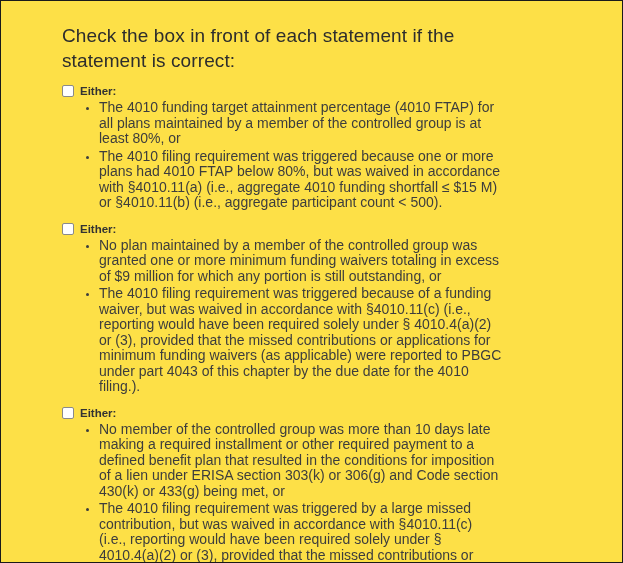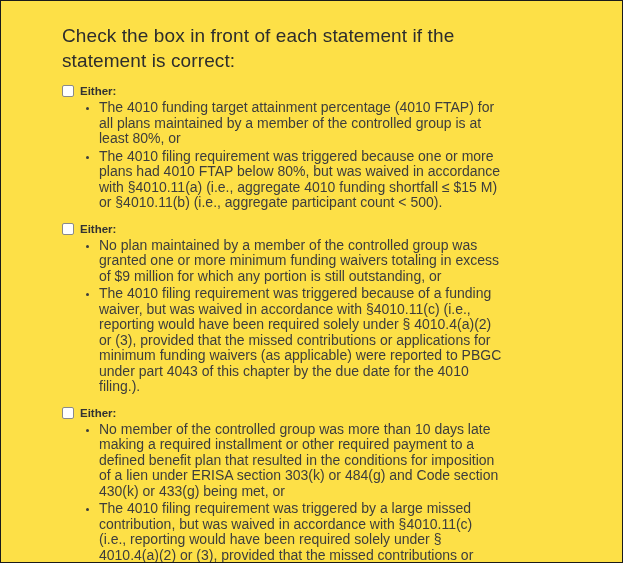--- a/index.html
+++ b/index.html
@@ -102,19 +102,19 @@
         <li>The 4010 filing requirement was triggered because of a funding waiver, but was waived in accordance with §4010.11(c) (i.e., reporting would have been required solely under § 4010.4(a)(2) or (3), provided that the missed contributions or applications for minimum funding waivers (as applicable) were reported to PBGC under part 4043 of this chapter by the due date for the 4010 filing.).</li>
       </ul>
     </section>
 
     <section class="section">
       <div class="check-row">
         <input type="checkbox" style="">
         <span class="either">Either:</span>
       </div>
       <ul class="bullets">
-        <li>No member of the controlled group was more than 10 days late making a required installment or other required payment to a defined benefit plan that resulted in the conditions for imposition of a lien under ERISA section 303(k) or 484(g) and Code section 430(k) or 433(g) being met, or</li>
+        <li>No member of the controlled group was more than 10 days late making a required installment or other required payment to a defined benefit plan that resulted in the conditions for imposition of a lien under ERISA section 303(k) or 306(g) and Code section 430(k) or 433(g) being met, or</li>
         <li>The 4010 filing requirement was triggered by a large missed contribution, but was waived in accordance with §4010.11(c) (i.e., reporting would have been required solely under § 4010.4(a)(2) or (3), provided that the missed contributions or applications for minimum funding waivers (as applicable) were reported to PBGC under part 4043 of this chapter by the due date for the 4010 filing.).</li>
       </ul>
     </section>
 
   </div>
 </div>
 
 </body></html>

